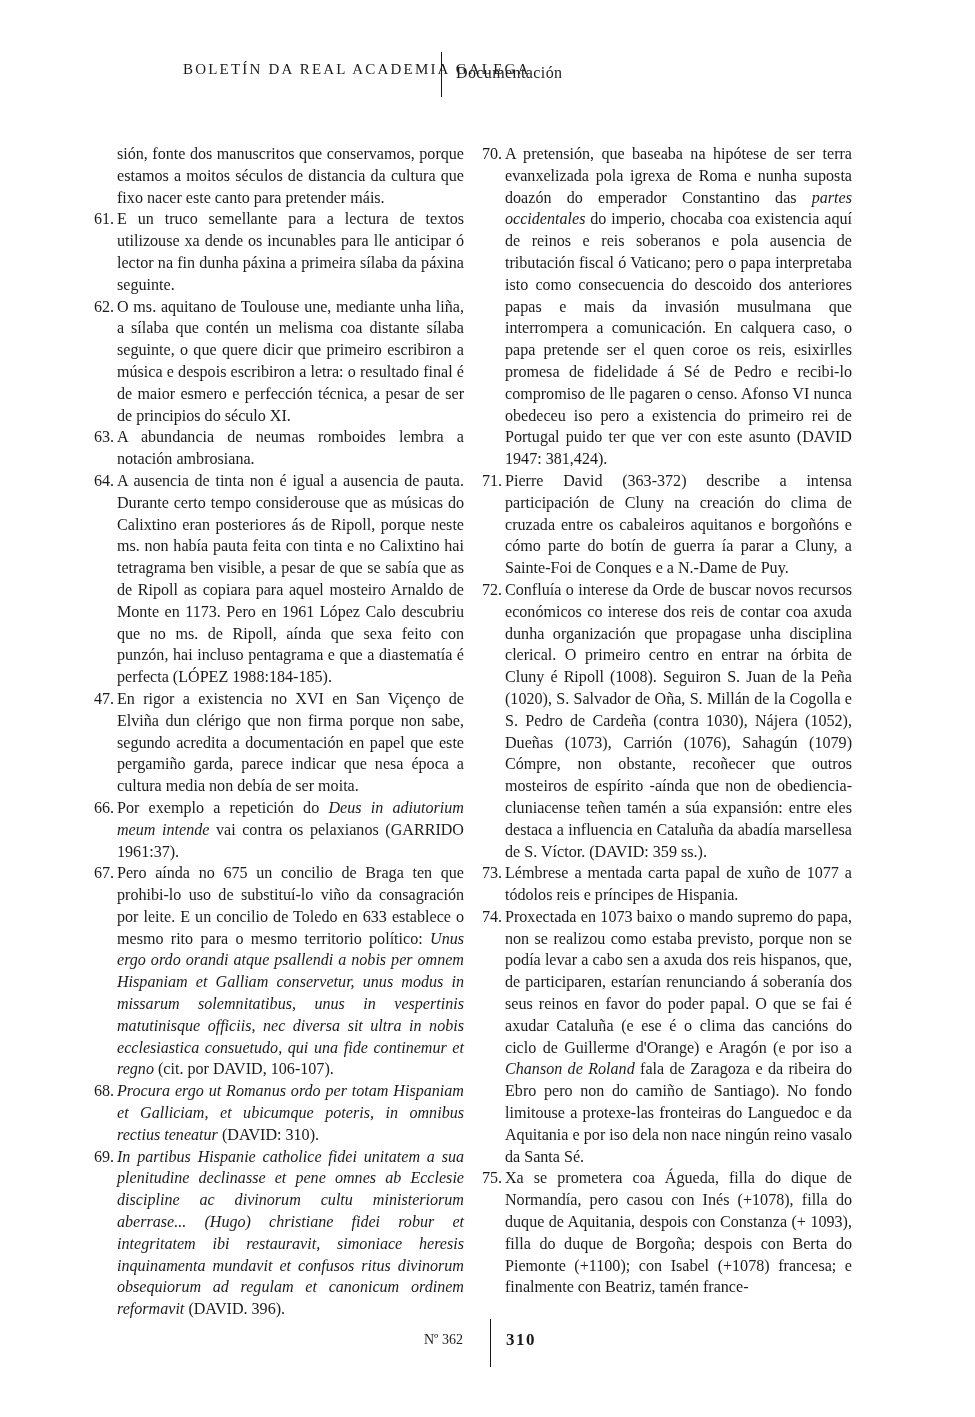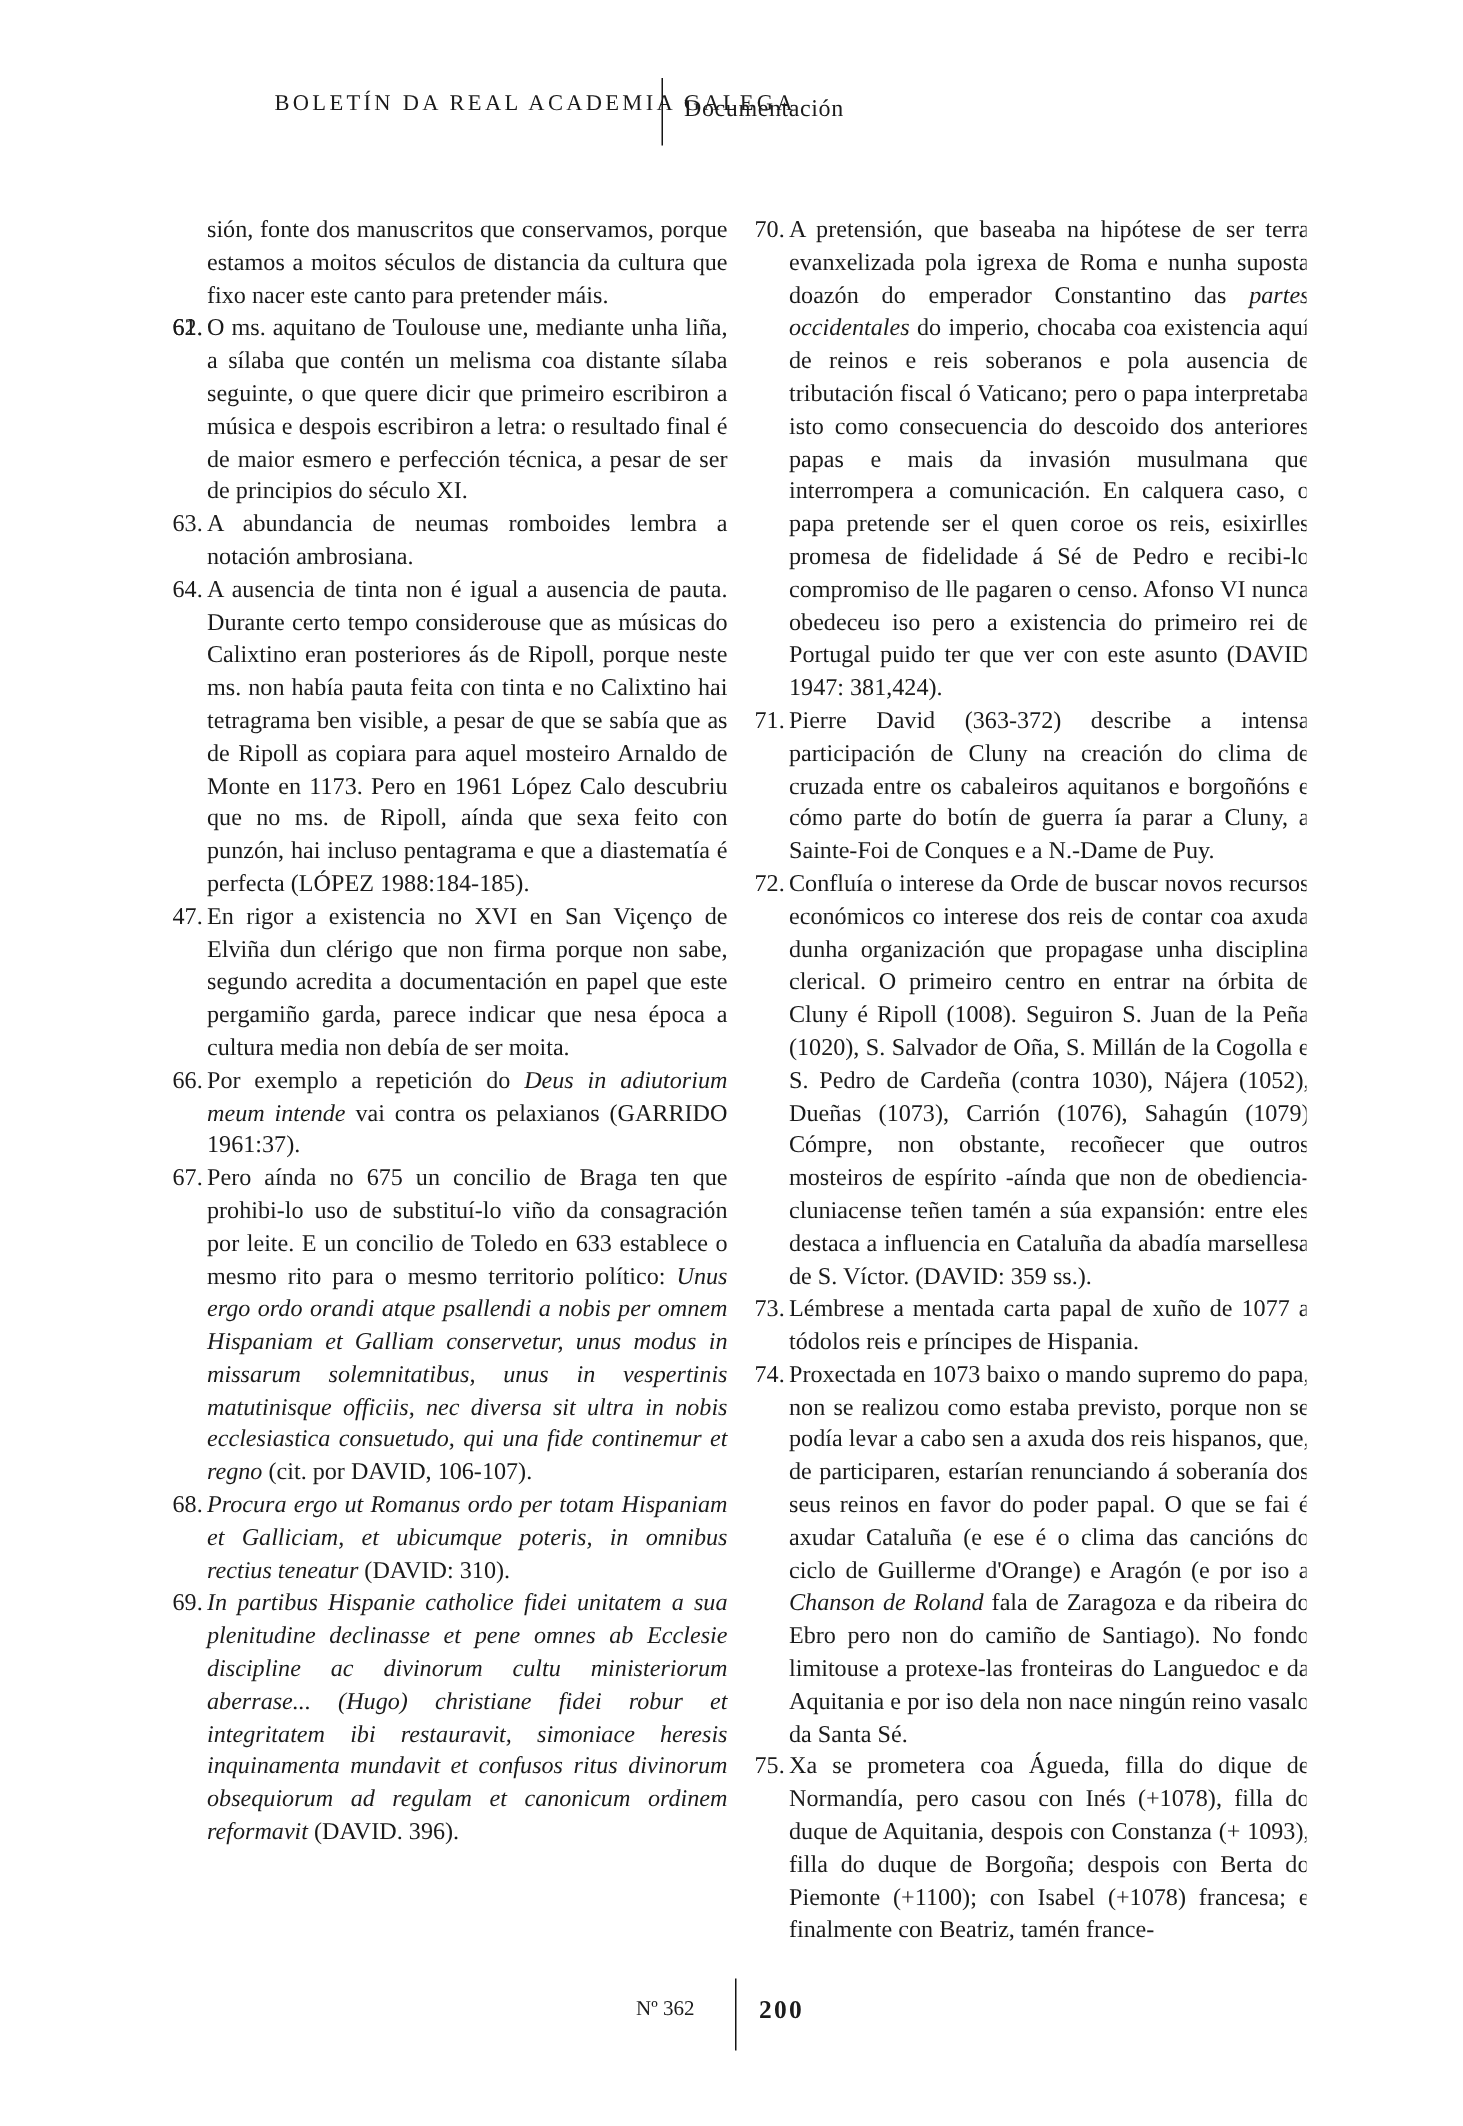--- a/index.html
+++ b/index.html
@@ -19,21 +19,21 @@
   .header-divider {
     position:absolute; left:441px; top:52px;
     width:1px; height:45px; background:#151515;
   }
   .section-label {
     position:absolute; left:456px; top:64px;
     font-size:16px; letter-spacing:0.4px; white-space:nowrap;
   }
   
   .columns {
-    position:absolute; left:115px; top:143px;
+    position:absolute; left:94px; top:143px;
     width:758px; display:flex; gap:18px;
   }
   .col { width:372px; }
   .note {
     position:relative;
     padding-left:23px;
     font-size:16.1px;
     line-height:21.8px;
     text-align:justify;
     margin:0;
@@ -59,21 +59,21 @@
 
 <div class="page">
 
   <span class="journal-title">BOLETÍN DA REAL ACADEMIA GALEGA</span>
   <span class="header-divider"></span>
   <span class="section-label">Documentación</span>
 
   <div class="columns">
     <div class="col">
         <div class="note"><span class="note-body"><span>sión, fonte dos manuscritos que conservamos, porque estamos a moitos séculos de distancia da cultura que fixo nacer este canto para pretender máis.</span></span></div>
-        <div class="note"><span class="note-num">61.</span></div>
+        <div class="note"><span class="note-num">61.</span><span class="note-body"><span>E un truco semellante para a lectura de textos utilizouse xa dende os incunables para lle anticipar ó lector na fin dunha páxina a primeira sílaba da páxina seguinte.</span></span></div>
         <div class="note"><span class="note-num">62.</span><span class="note-body"><span>O ms. aquitano de Toulouse une, mediante unha liña, a sílaba que contén un melisma coa distante sílaba seguinte, o que quere dicir que primeiro escribiron a música e despois escribiron a letra: o resultado final é de maior esmero e perfección técnica, a pesar de ser de principios do século XI.</span></span></div>
         <div class="note"><span class="note-num">63.</span><span class="note-body"><span>A abundancia de neumas romboides lembra a notación ambrosiana.</span></span></div>
         <div class="note"><span class="note-num">64.</span><span class="note-body"><span>A ausencia de tinta non é igual a ausencia de pauta. Durante certo tempo considerouse que as músicas do Calixtino eran posteriores ás de Ripoll, porque neste ms. non había pauta feita con tinta e no Calixtino hai tetragrama ben visible, a pesar de que se sabía que as de Ripoll as copiara para aquel mosteiro Arnaldo de Monte en 1173. Pero en 1961 López Calo descubriu que no ms. de Ripoll, aínda que sexa feito con punzón, hai incluso pentagrama e que a diastematía é perfecta (LÓPEZ 1988:184-185).</span></span></div>
         <div class="note"><span class="note-num">47.</span><span class="note-body"><span>En rigor a existencia no XVI en San Viçenço de Elviña dun clérigo que non firma porque non sabe, segundo acredita a documentación en papel que este pergamiño garda, parece indicar que nesa época a cultura media non debía de ser moita.</span></span></div>
         <div class="note"><span class="note-num">66.</span><span class="note-body"><span>Por exemplo a repetición do </span><i>Deus in adiutorium meum intende</i><span> vai contra os pelaxianos (GARRIDO 1961:37).</span></span></div>
         <div class="note"><span class="note-num">67.</span><span class="note-body"><span>Pero aínda no 675 un concilio de Braga ten que prohibi-lo uso de substituí-lo viño da consagración por leite. E un concilio de Toledo en 633 establece o mesmo rito para o mesmo territorio político: </span><i>Unus ergo ordo orandi atque psallendi a nobis per omnem Hispaniam et Galliam conservetur, unus modus in missarum solemnitatibus, unus in vespertinis matutinisque officiis, nec diversa sit ultra in nobis ecclesiastica consuetudo, qui una fide continemur et regno</i><span> (cit. por DAVID, 106-107).</span></span></div>
         <div class="note"><span class="note-num">68.</span><span class="note-body"><i>Procura ergo ut Romanus ordo per totam Hispaniam et Galliciam, et ubicumque poteris, in omnibus rectius teneatur</i><span> (DAVID: 310).</span></span></div>
         <div class="note"><span class="note-num">69.</span><span class="note-body"><i>In partibus Hispanie catholice fidei unitatem a sua plenitudine declinasse et pene omnes ab Ecclesie discipline ac divinorum cultu ministeriorum aberrase... (Hugo) christiane fidei robur et integritatem ibi restauravit, simoniace heresis inquinamenta mundavit et confusos ritus divinorum obsequiorum ad regulam et canonicum ordinem reformavit</i><span> (DAVID. 396).</span></span></div>
       </div>
     <div class="col">
@@ -81,15 +81,15 @@
         <div class="note"><span class="note-num">71.</span><span class="note-body"><span>Pierre David (363-372) describe a intensa participación de Cluny na creación do clima de cruzada entre os cabaleiros aquitanos e borgoñóns e cómo parte do botín de guerra ía parar a Cluny, a Sainte-Foi de Conques e a N.-Dame de Puy.</span></span></div>
         <div class="note"><span class="note-num">72.</span><span class="note-body"><span>Confluía o interese da Orde de buscar novos recursos económicos co interese dos reis de contar coa axuda dunha organización que propagase unha disciplina clerical. O primeiro centro en entrar na órbita de Cluny é Ripoll (1008). Seguiron S. Juan de la Peña (1020), S. Salvador de Oña, S. Millán de la Cogolla e S. Pedro de Cardeña (contra 1030), Nájera (1052), Dueñas (1073), Carrión (1076), Sahagún (1079) Cómpre, non obstante, recoñecer que outros mosteiros de espírito -aínda que non de obediencia- cluniacense teñen tamén a súa expansión: entre eles destaca a influencia en Cataluña da abadía marsellesa de S. Víctor. (DAVID: 359 ss.).</span></span></div>
         <div class="note"><span class="note-num">73.</span><span class="note-body"><span>Lémbrese a mentada carta papal de xuño de 1077 a tódolos reis e príncipes de Hispania.</span></span></div>
         <div class="note"><span class="note-num">74.</span><span class="note-body"><span>Proxectada en 1073 baixo o mando supremo do papa, non se realizou como estaba previsto, porque non se podía levar a cabo sen a axuda dos reis hispanos, que, de participaren, estarían renunciando á soberanía dos seus reinos en favor do poder papal. O que se fai é axudar Cataluña (e ese é o clima das cancións do ciclo de Guillerme d'Orange) e Aragón (e por iso a </span><i>Chanson de Roland</i><span> fala de Zaragoza e da ribeira do Ebro pero non do camiño de Santiago). No fondo limitouse a protexe-las fronteiras do Languedoc e da Aquitania e por iso dela non nace ningún reino vasalo da Santa Sé.</span></span></div>
         <div class="note"><span class="note-num">75.</span><span class="note-body"><span>Xa se prometera coa Águeda, filla do dique de Normandía, pero casou con Inés (+1078), filla do duque de Aquitania, despois con Constanza (+ 1093), filla do duque de Borgoña; despois con Berta do Piemonte (+1100); con Isabel (+1078) francesa; e finalmente con Beatriz, tamén france-</span></span></div>
       </div>
   </div>
 
   <span class="issue-label">Nº 362</span>
   <span class="footer-divider"></span>
-  <span class="page-number">200</span>
+  <span class="page-number">310</span>
 
 </div>
 
 </body></html>

